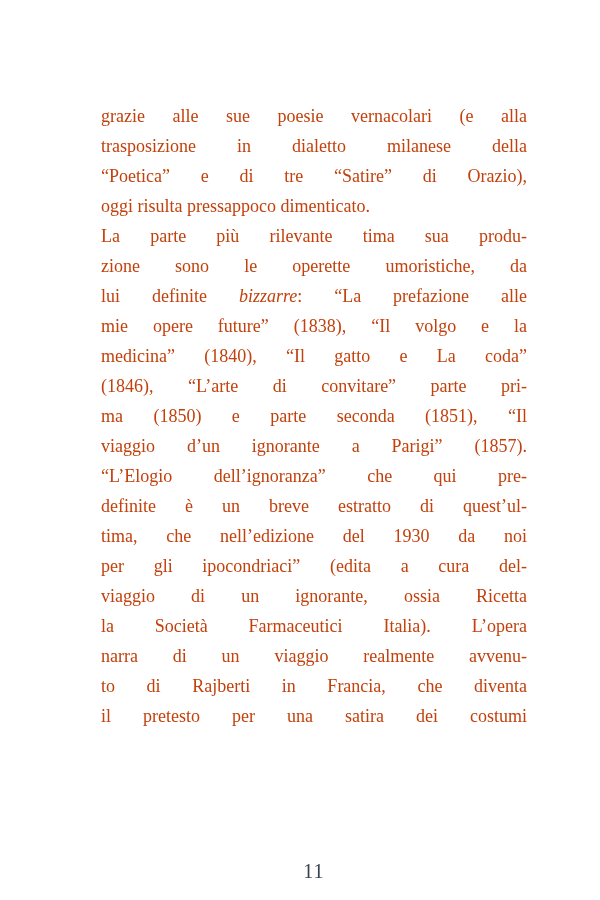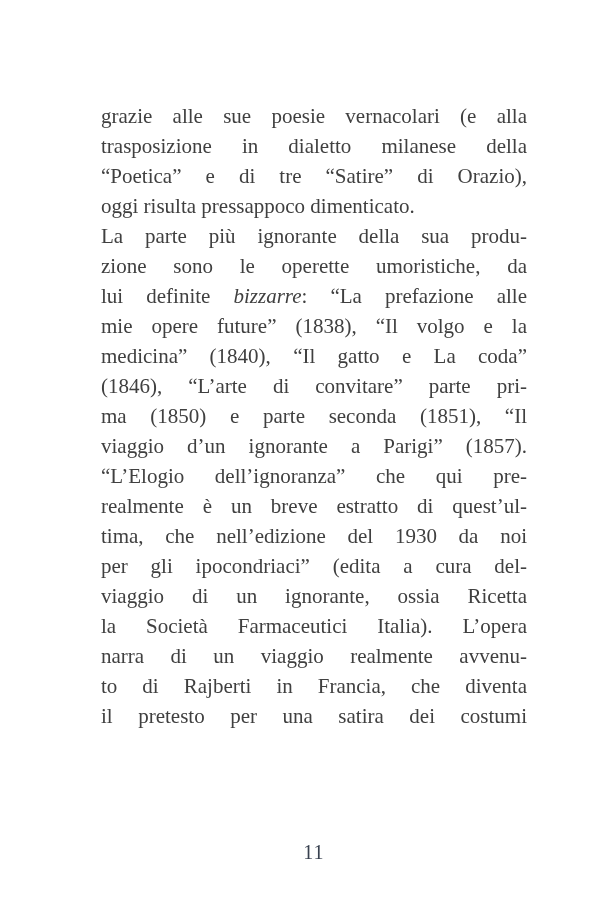--- a/index.html
+++ b/index.html
@@ -17,69 +17,69 @@
   .page {
     position: absolute;
     inset: 0;
     background: #ffffff;
   }
   .text-block {
     position: absolute;
     left: 101px;
     top: 101px;
     width: 426px;
-    font-size: 21px;
+    font-size: 18px;
     line-height: 30px;
-    color: #404040;
+    color: #c2410c;
     text-align: justify;
   }
   .line {
     text-align: justify;
     text-align-last: justify;
     white-space: normal;
     height: 30px;
     overflow: visible;
   }
   .line--para-end {
     text-align-last: left;
   }
   .line em {
     font-style: italic;
   }
   .page-number {
     position: absolute;
     left: 101px;
     width: 426px;
-    top: 839px;
+    top: 858px;
     text-align: center;
     font-size: 20px;
     line-height: 26px;
     color: #38404f;
     letter-spacing: 1px;
   }
 </style>
 </head>
 <body>
 
 <div class="page">
   <div class="text-block">
     <div class="line">grazie alle sue poesie vernacolari (e alla</div>
     <div class="line">trasposizione in dialetto milanese della</div>
     <div class="line">“Poetica” e di tre “Satire” di Orazio),</div>
     <div class="line line--para-end">oggi risulta pressappoco dimenticato.</div>
-    <div class="line">La parte più ignorante della sua produ-</div>
+    <div class="line">La parte più rilevante tima sua produ-</div>
     <div class="line">zione sono le operette umoristiche, da</div>
     <div class="line"><span>lui definite </span><em>bizzarre</em><span>: “La prefazione alle</span></div>
     <div class="line">mie opere future” (1838), “Il volgo e la</div>
     <div class="line">medicina” (1840), “Il gatto e La coda”</div>
     <div class="line">(1846), “L’arte di convitare” parte pri-</div>
     <div class="line">ma (1850) e parte seconda (1851), “Il</div>
     <div class="line">viaggio d’un ignorante a Parigi” (1857).</div>
     <div class="line">“L’Elogio dell’ignoranza” che qui pre-</div>
-    <div class="line">realmente è un breve estratto di quest’ul-</div>
+    <div class="line">definite è un breve estratto di quest’ul-</div>
     <div class="line">tima, che nell’edizione del 1930 da noi</div>
     <div class="line">per gli ipocondriaci” (edita a cura del-</div>
     <div class="line">viaggio di un ignorante, ossia Ricetta</div>
     <div class="line">la Società Farmaceutici Italia). L’opera</div>
     <div class="line">narra di un viaggio realmente avvenu-</div>
     <div class="line">to di Rajberti in Francia, che diventa</div>
     <div class="line">il pretesto per una satira dei costumi</div>
   </div>
   <div class="page-number">11</div>
 </div>

